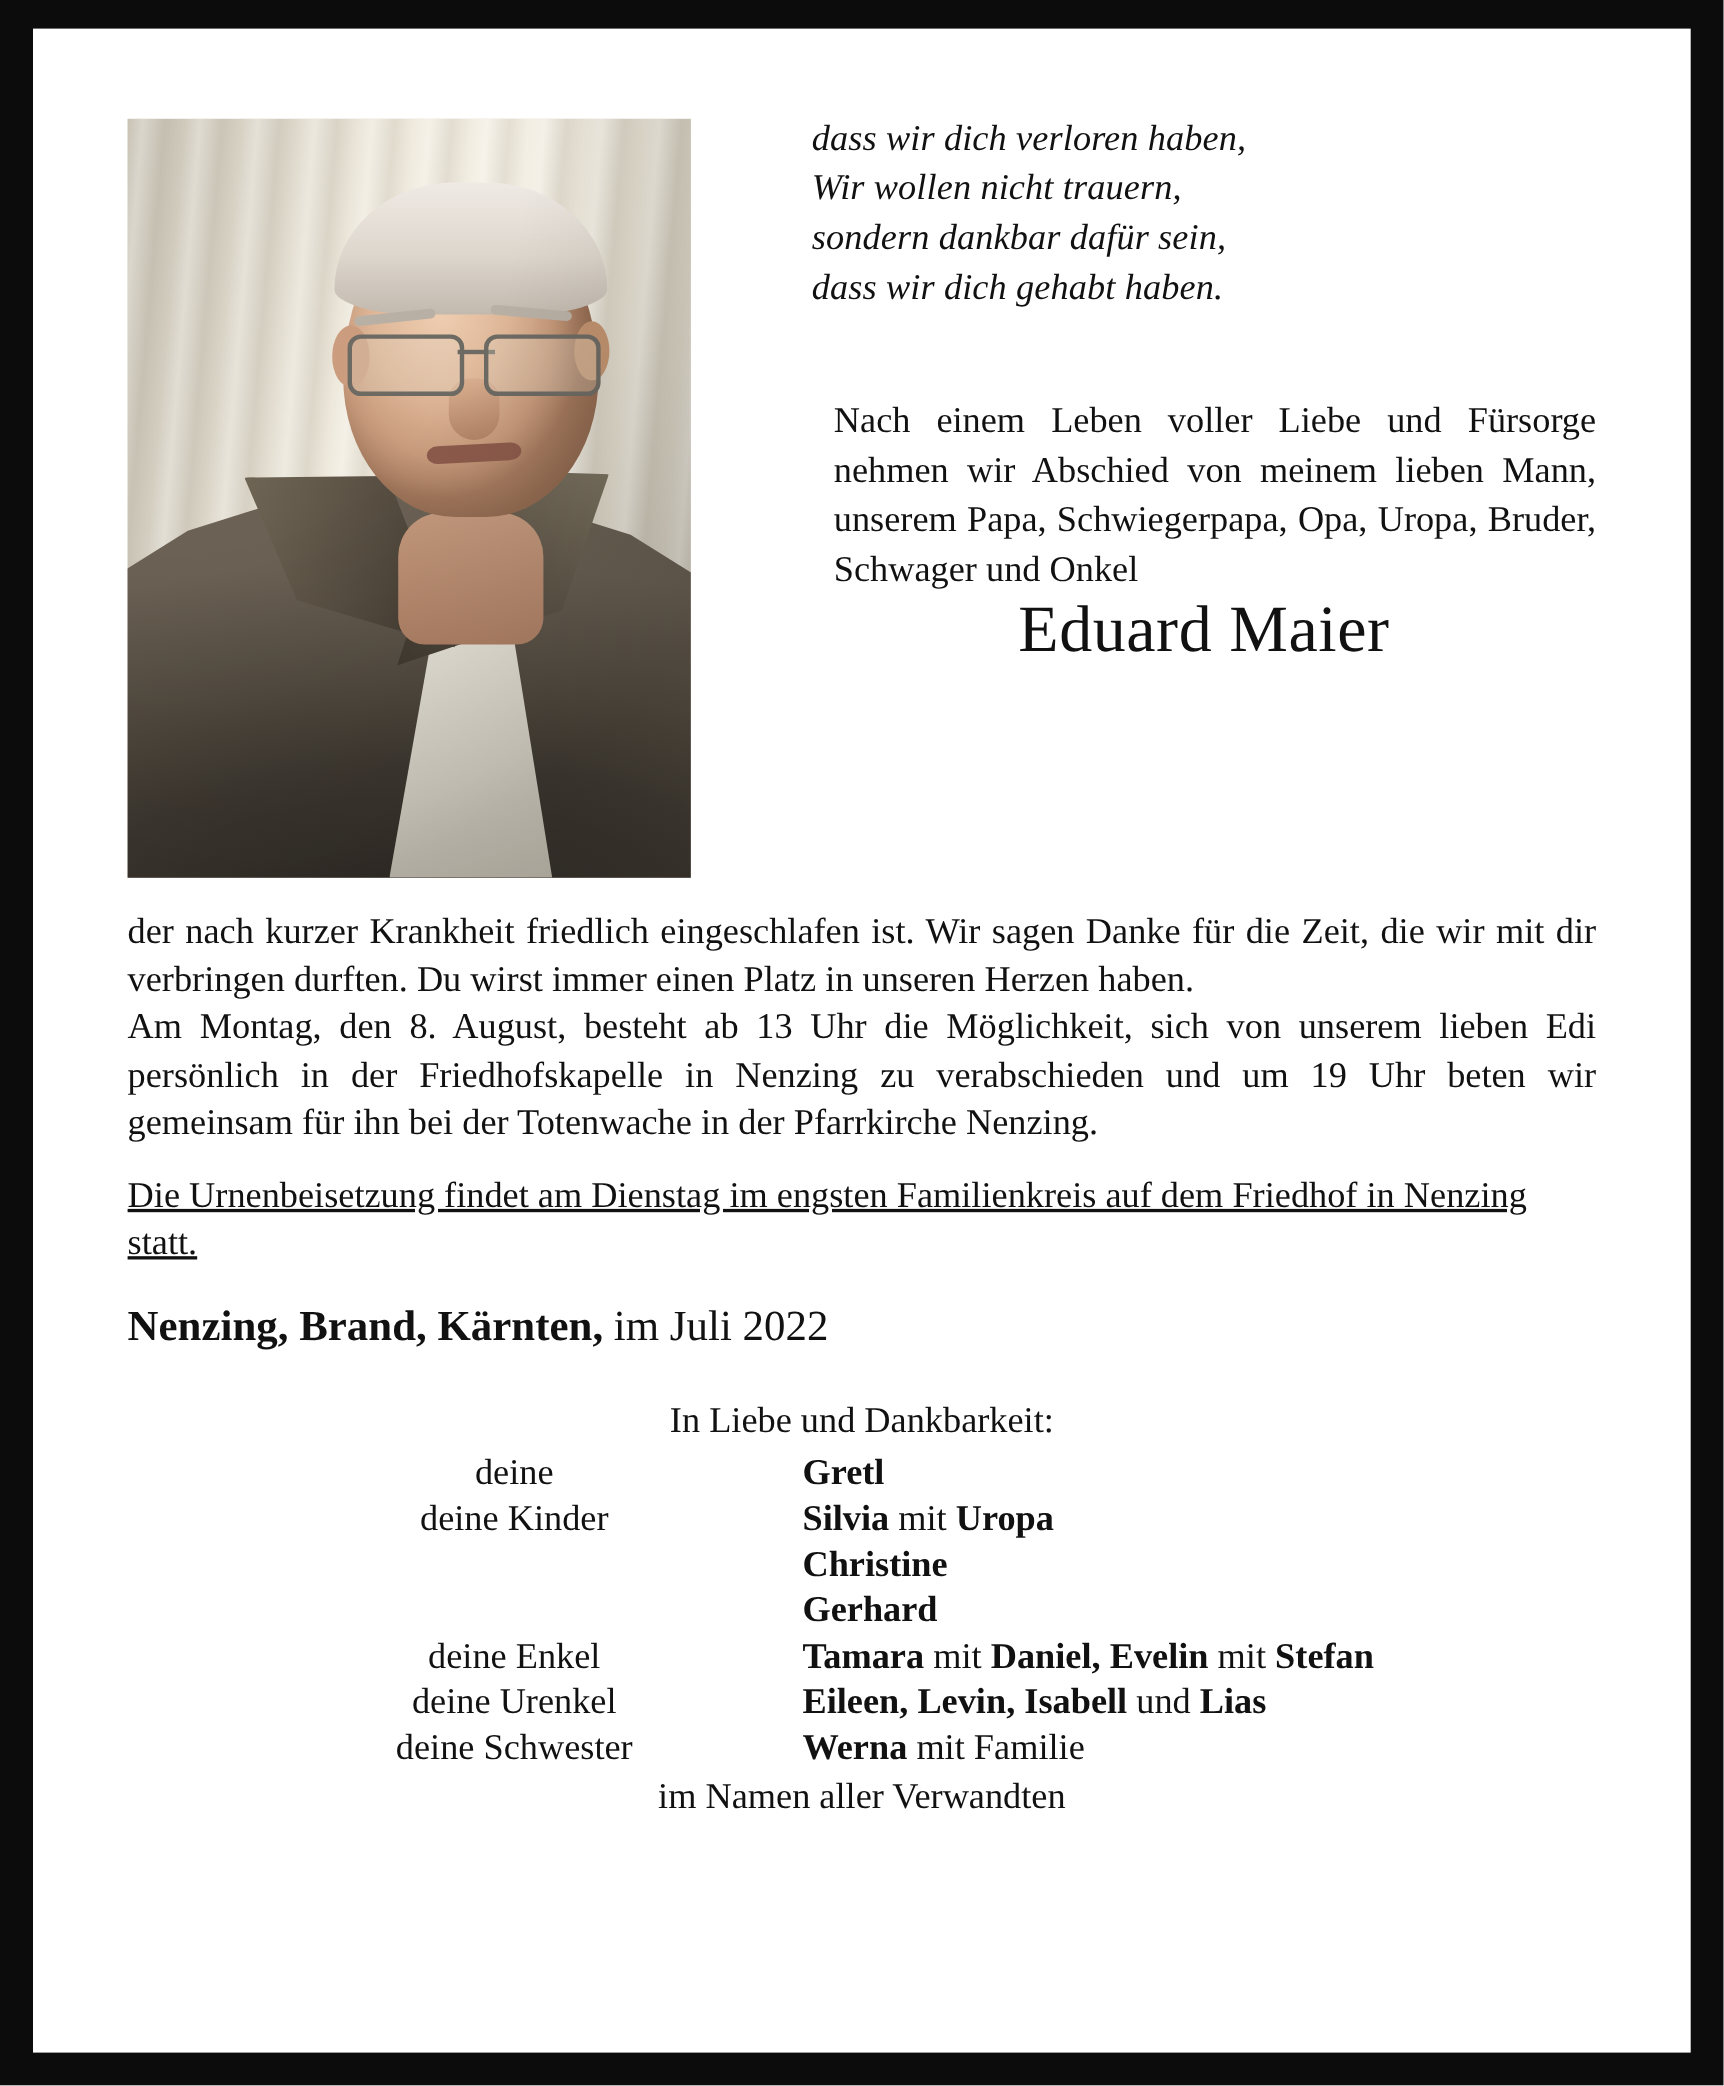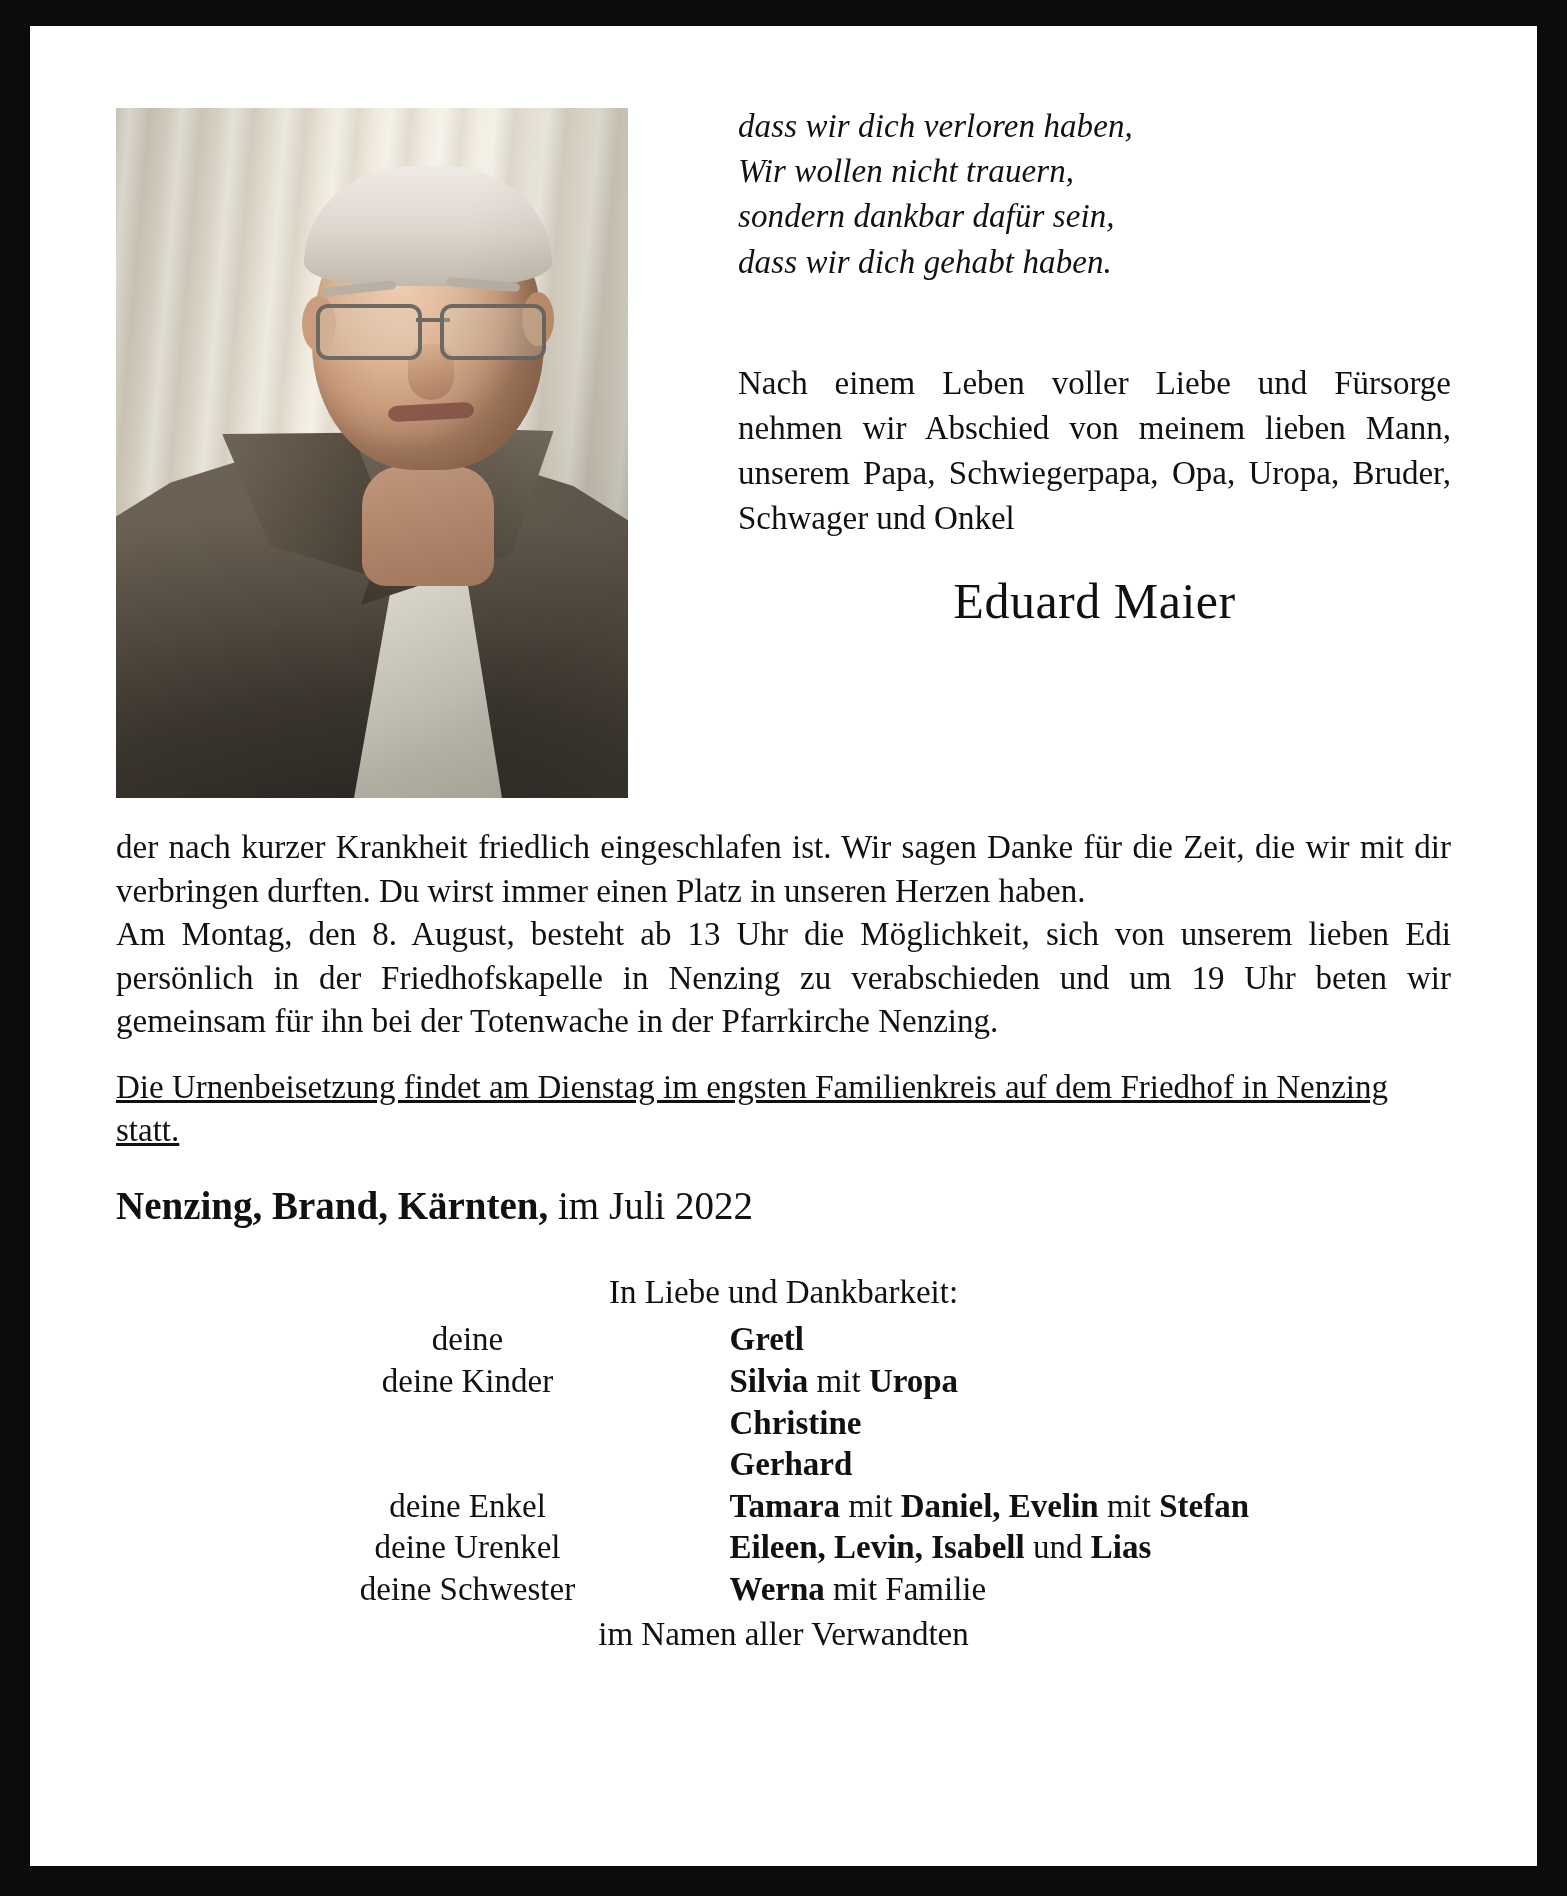--- a/index.html
+++ b/index.html
@@ -181,25 +181,25 @@
     font-size: 33px;
     line-height: 1.37;
     letter-spacing: .1px;
   }
   .verse div { white-space: nowrap; }
   .intro-text {
     margin-top: 76px;
     font-size: 33px;
     line-height: 1.37;
     text-align: justify;
+    margin-left: 20px;
   }
   .name {
-    margin-top: 34px;
     text-align: center;
-    font-size: 50px;
+    font-size: 60px;
     line-height: 1.02;
     letter-spacing: .5px;
     white-space: nowrap;
   }
   .dates {
     margin-top: 6px;
     text-align: center;
     font-weight: bold;
     font-size: 30px;
     letter-spacing: .4px;

